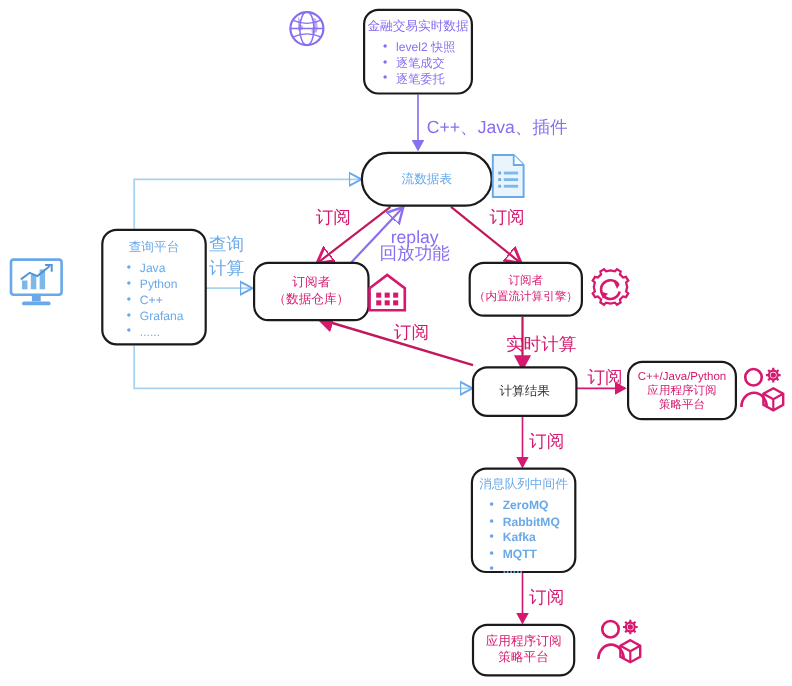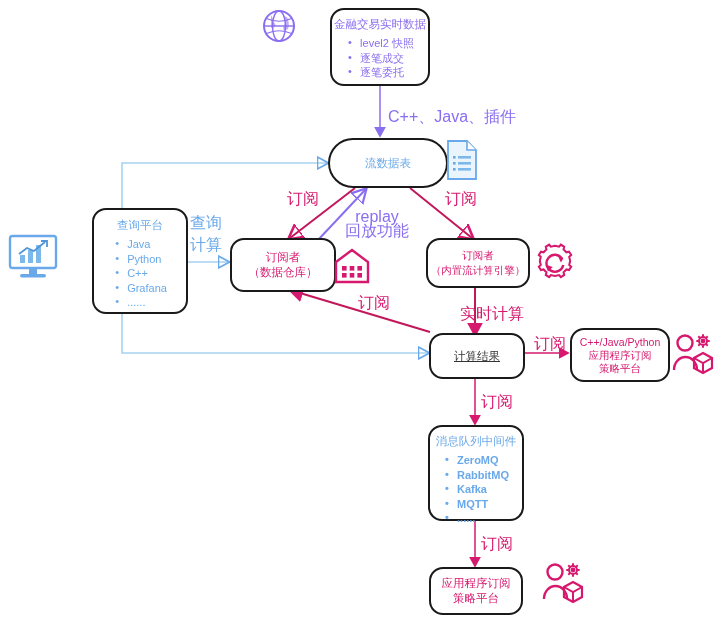--- a/index.html
+++ b/index.html
@@ -53,21 +53,21 @@
   .bullets li::before {
     content: "•";
     position: absolute;
     left: 2px;
     top: -1px;
     font-size: 11px;
   }
   .t-purple { color: #8a6ef0; }
   .t-blue   { color: #6aa9e9; }
   .t-pink   { color: #d6196e; }
-  .t-dark   { color: #333333; text-decoration: underline; }
+  .t-dark   { color: #333333; }
   .edge-label {
     position: absolute;
     font-size: 16px;
     line-height: 14px;
     white-space: pre-line;
     text-align: center;
   }
   .icon {
     position: absolute;
   }

